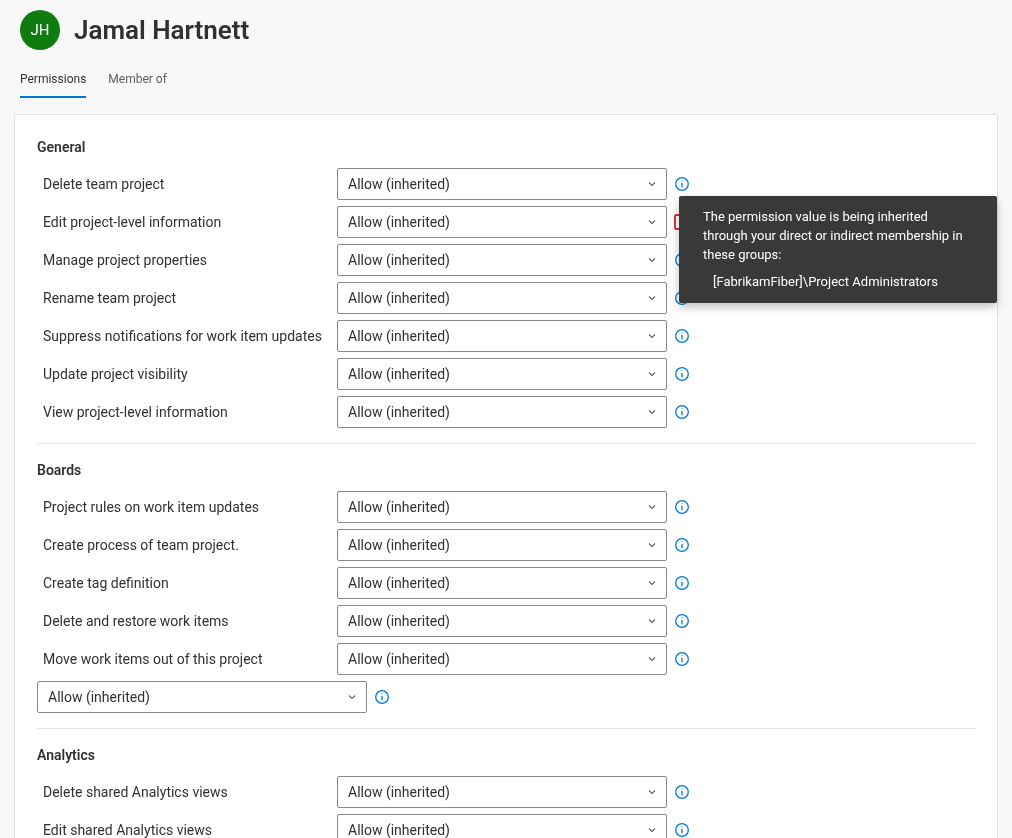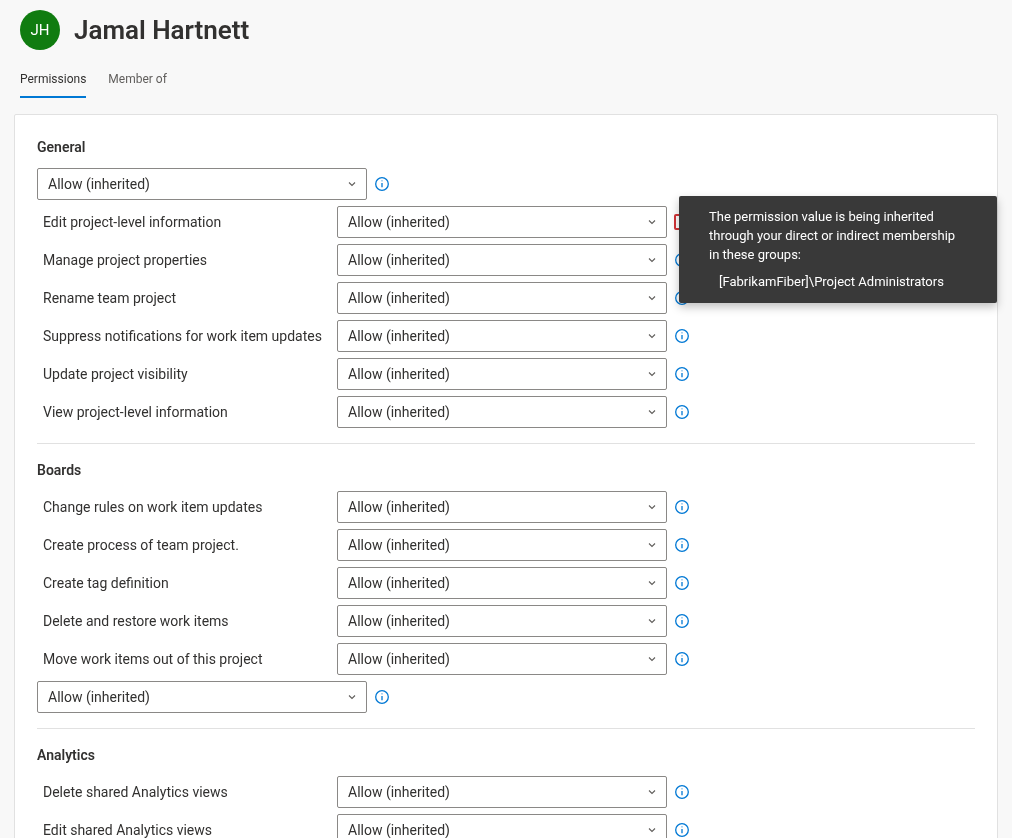--- a/index.html
+++ b/index.html
@@ -131,21 +131,21 @@
   }
   .tooltip {
     position: absolute;
     top: 196px;
     left: 679px;
     width: 318px;
     background: #393939;
     color: #fff;
     font-size: 13px;
     line-height: 1.45;
-    padding: 12px 30px;
+    padding: 12px 24px;
     border-radius: 2px;
     box-shadow: 0 4px 10px rgba(0,0,0,0.25);
   }
   .tooltip .groups {
     margin-top: 8px;
     padding-left: 10px;
   }
 </style>
 </head>
 <body>
@@ -166,20 +166,21 @@
     <div class="tab">
       <span>Member of</span>
     </div>
   </div>
 
   <div class="content-card" id="sections-container">
 
   <div class="section">
         <div class="section-title">General</div>
         <div class="perm-row">
+          <div class="perm-label">Delete team project</div>
           <div class="perm-select">
             <span>Allow (inherited)</span>
             <svg class="chevron" viewBox="0 0 16 16" fill="none" stroke="currentColor" stroke-width="1.5">
               <path d="M4 6l4 4 4-4"></path>
             </svg>
           </div>
           <div class="info-wrap">
             <span class="info-icon">
               <svg viewBox="0 0 16 16" width="16" height="16" fill="none" stroke="currentColor" stroke-width="1.3">
                 <circle cx="8" cy="8" r="6.3"></circle>
@@ -295,21 +296,21 @@
                 <circle cx="8" cy="4.8" r="0.6" fill="currentColor" stroke="none"></circle>
               </svg>
             </span>
           </div>
         </div>
         <hr>
       </div>
       <div class="section">
         <div class="section-title">Boards</div>
         <div class="perm-row">
-          <div class="perm-label">Change rules on work item updates</div>
+          <div class="perm-label">Project rules on work item updates</div>
           <div class="perm-select">
             <span>Allow (inherited)</span>
             <svg class="chevron" viewBox="0 0 16 16" fill="none" stroke="currentColor" stroke-width="1.5">
               <path d="M4 6l4 4 4-4"></path>
             </svg>
           </div>
           <div class="info-wrap">
             <span class="info-icon">
               <svg viewBox="0 0 16 16" width="16" height="16" fill="none" stroke="currentColor" stroke-width="1.3">
                 <circle cx="8" cy="8" r="6.3"></circle>

